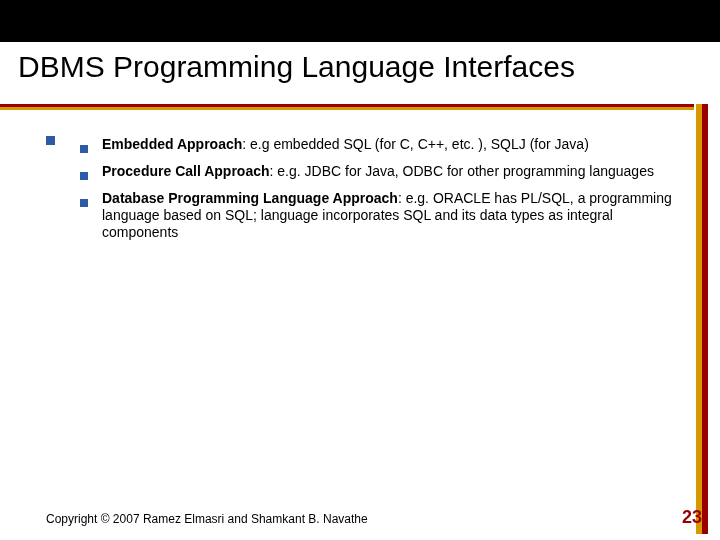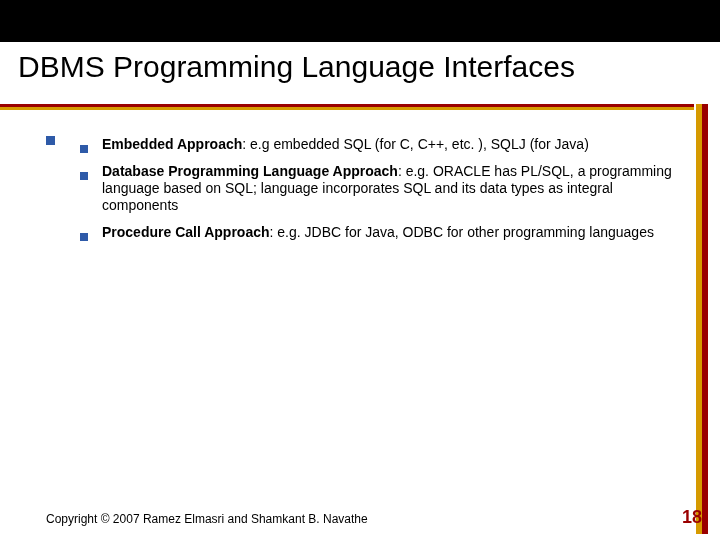--- a/index.html
+++ b/index.html
@@ -53,24 +53,24 @@
       <span class="bullet"></span>
     </div>
 
     <div class="lvl2">
       <span class="bullet"></span>
       <span class="b">Embedded Approach</span><span>: e.g embedded SQL (for C, C++, etc. ), SQLJ (for Java)</span>
     </div>
 
     <div class="lvl2">
       <span class="bullet"></span>
-      <span class="b">Database Programming Language Approach</span><span>: e.g. ORACLE has PL/SQL, a programming language based on SQL; language incorporates SQL and its data types as integral components</span>
+      <span class="b">Procedure Call Approach</span><span>: e.g. JDBC for Java, ODBC for other programming languages</span>
     </div>
 
     <div class="lvl2">
       <span class="bullet"></span>
-      <span class="b">Procedure Call Approach</span><span>: e.g. JDBC for Java, ODBC for other programming languages</span>
+      <span class="b">Database Programming Language Approach</span><span>: e.g. ORACLE has PL/SQL, a programming language based on SQL; language incorporates SQL and its data types as integral components</span>
     </div>
   </div>
 
   <div class="footer">Copyright © 2007 Ramez Elmasri and Shamkant B. Navathe</div>
-  <div class="pagenum">18</div>
+  <div class="pagenum">23</div>
 </div>
 
 </body></html>

